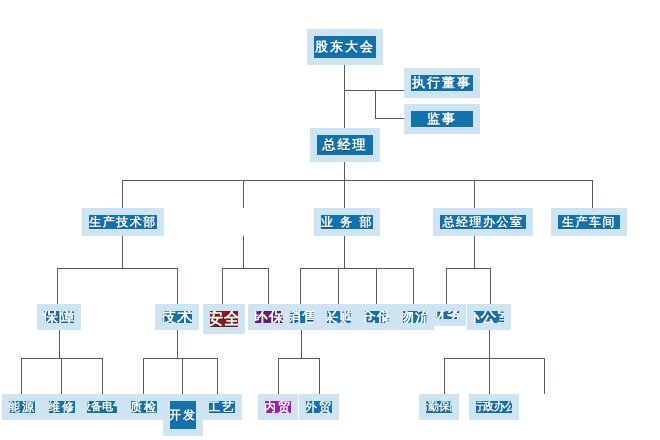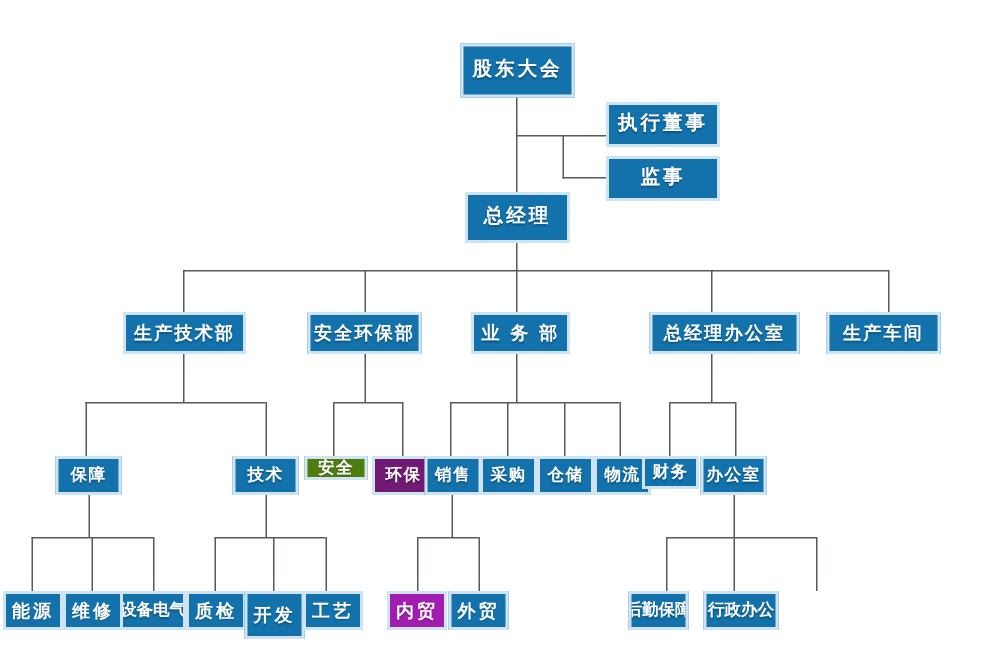--- a/index.html
+++ b/index.html
@@ -12,36 +12,36 @@
     width: 660px;
     height: 440px;
     background: #ffffff;
     font-family: "DejaVu Sans", "Liberation Sans", sans-serif;
     overflow: hidden;
   }
   .node {
     position: absolute;
     box-sizing: border-box;
     background: #1372ab;
-    border: 2px solid #14b8a6;
+    border: 7px solid #14b8a6;
     color: #ffffff;
     display: flex;
     align-items: center;
     justify-content: center;
     text-align: center;
     font-weight: bold;
     line-height: 1.05;
     letter-spacing: 0.5px;
     text-shadow: 0 1px 1px rgba(0,0,0,0.25);
     white-space: nowrap;
     overflow: hidden;
   }
   .node.lvl1 { font-size: 13px; letter-spacing: 2px; }
   .node.lvl2 { font-size: 12px; letter-spacing: 1.5px; }
-  .node.lvl3 { font-size: 11px; letter-spacing: 1px; }
+  .node.lvl3 { font-size: 16px; letter-spacing: 1px; }
   .node.lvl4 { font-size: 12px; letter-spacing: 2px; }
   .node.tight { letter-spacing: 0px; font-size: 11px; }
   .line {
     position: absolute;
     background: #555a5e;
   }
   .line.v { width: 1px; }
   .line.h { height: 1px; }
 </style>
 </head>
@@ -94,37 +94,36 @@
     <div class="line v" style="background: rgb(85, 90, 94); left: 489px; top: 330px; height: 28px;"></div>
     <div class="line h" style="background: rgb(85, 90, 94); left: 444px; top: 358px; width: 100px;"></div>
     <div class="line v" style="background: rgb(85, 90, 94); left: 444px; top: 358px; height: 36px;"></div>
     <div class="line v" style="background: rgb(85, 90, 94); left: 489px; top: 358px; height: 36px;"></div>
     <div class="line v" style="background: rgb(85, 90, 94); left: 544px; top: 358px; height: 36px;"></div>
     <div class="node lvl1" style="left: 307px; top: 29px; width: 76px; height: 36px; background: rgb(19, 114, 171); border-color: rgb(207, 228, 242); color: rgb(255, 255, 255);">股东大会</div>
     <div class="node lvl1" style="left: 404px; top: 68px; width: 76px; height: 30px; background: rgb(19, 114, 171); border-color: rgb(207, 228, 242); color: rgb(255, 255, 255);">执行董事</div>
     <div class="node lvl1" style="left: 404px; top: 104px; width: 76px; height: 30px; background: rgb(19, 114, 171); border-color: rgb(207, 228, 242); color: rgb(255, 255, 255);">监事</div>
     <div class="node lvl1" style="left: 310px; top: 128px; width: 70px; height: 34px; background: rgb(19, 114, 171); border-color: rgb(207, 228, 242); color: rgb(255, 255, 255);">总经理</div>
     <div class="node lvl2" style="left: 82px; top: 208px; width: 82px; height: 28px; background: rgb(19, 114, 171); border-color: rgb(207, 228, 242); color: rgb(255, 255, 255);">生产技术部</div>
-    <div class="node lvl2" style="left: 205px; top: 208px; width: 76px; height: 28px; background: rgb(19, 114, 171); border-color: rgb(207, 228, 242); color: rgb(255, 255, 255);">安全环保部</div>
     <div class="node lvl2" style="left: 314px; top: 208px; width: 66px; height: 28px; background: rgb(19, 114, 171); border-color: rgb(207, 228, 242); color: rgb(255, 255, 255);">业 务 部</div>
     <div class="node lvl2" style="left: 433px; top: 208px; width: 100px; height: 28px; background: rgb(19, 114, 171); border-color: rgb(207, 228, 242); color: rgb(255, 255, 255);">总经理办公室</div>
     <div class="node lvl2" style="left: 551px; top: 208px; width: 76px; height: 28px; background: rgb(19, 114, 171); border-color: rgb(207, 228, 242); color: rgb(255, 255, 255);">生产车间</div>
     <div class="node lvl3" style="left: 37px; top: 304px; width: 44px; height: 26px; background: rgb(19, 114, 171); border-color: rgb(207, 228, 242); color: rgb(255, 255, 255);">保障</div>
     <div class="node lvl3" style="left: 155px; top: 304px; width: 44px; height: 26px; background: rgb(19, 114, 171); border-color: rgb(207, 228, 242); color: rgb(255, 255, 255);">技术</div>
-    <div class="node lvl3" style="left: 203px; top: 304px; width: 42px; height: 16px; background: #4d7c0f; border-color: rgb(207, 228, 242); color: rgb(255, 255, 255);">安全</div>
+    <div class="node lvl3" style="left: 203px; top: 304px; width: 42px; height: 30px; background: #7f1d1d; border-color: rgb(207, 228, 242); color: rgb(255, 255, 255);">安全</div>
     <div class="node lvl3" style="left: 248px; top: 304px; width: 42px; height: 26px; background: #701a75; border-color: rgb(207, 228, 242); color: rgb(255, 255, 255);">环保</div>
     <div class="node lvl3" style="left: 283px; top: 304px; width: 38px; height: 26px; background: rgb(19, 114, 171); border-color: rgb(207, 228, 242); color: rgb(255, 255, 255);">销售</div>
     <div class="node lvl3" style="left: 320px; top: 304px; width: 38px; height: 26px; background: rgb(19, 114, 171); border-color: rgb(207, 228, 242); color: rgb(255, 255, 255);">采购</div>
     <div class="node lvl3" style="left: 358px; top: 304px; width: 38px; height: 26px; background: rgb(19, 114, 171); border-color: rgb(207, 228, 242); color: rgb(255, 255, 255);">仓储</div>
     <div class="node lvl3" style="left: 396px; top: 304px; width: 38px; height: 26px; background: rgb(19, 114, 171); border-color: rgb(207, 228, 242); color: rgb(255, 255, 255);">物流</div>
     <div class="node lvl3" style="left: 428px; top: 304px; width: 38px; height: 22px; background: rgb(19, 114, 171); border-color: rgb(207, 228, 242); color: rgb(255, 255, 255);">财务</div>
     <div class="node lvl3" style="left: 467px; top: 304px; width: 44px; height: 26px; background: rgb(19, 114, 171); border-color: rgb(207, 228, 242); color: rgb(255, 255, 255);">办公室</div>
     <div class="node lvl4" style="left: 2px; top: 394px; width: 40px; height: 26px; background: rgb(19, 114, 171); border-color: rgb(207, 228, 242); color: rgb(255, 255, 255);">能源</div>
     <div class="node lvl4" style="left: 42px; top: 394px; width: 40px; height: 26px; background: rgb(19, 114, 171); border-color: rgb(207, 228, 242); color: rgb(255, 255, 255);">维修</div>
     <div class="node lvl4 tight" style="left: 80px; top: 394px; width: 44px; height: 26px; background: rgb(19, 114, 171); border-color: rgb(207, 228, 242); color: rgb(255, 255, 255);">设备电气</div>
     <div class="node lvl4" style="left: 124px; top: 394px; width: 40px; height: 26px; background: rgb(19, 114, 171); border-color: rgb(207, 228, 242); color: rgb(255, 255, 255);">质检</div>
-    <div class="node lvl4" style="left: 163px; top: 394px; width: 40px; height: 32px; background: rgb(19, 114, 171); border-color: rgb(207, 228, 242); color: rgb(255, 255, 255);">开发</div>
+    <div class="node lvl4" style="left: 163px; top: 394px; width: 40px; height: 42px; background: rgb(19, 114, 171); border-color: rgb(207, 228, 242); color: rgb(255, 255, 255);">开发</div>
     <div class="node lvl4" style="left: 202px; top: 394px; width: 40px; height: 26px; background: rgb(19, 114, 171); border-color: rgb(207, 228, 242); color: rgb(255, 255, 255);">工艺</div>
     <div class="node lvl4" style="left: 258px; top: 394px; width: 40px; height: 26px; background: #a21caf; border-color: rgb(207, 228, 242); color: rgb(255, 255, 255);">内贸</div>
     <div class="node lvl4" style="left: 299px; top: 394px; width: 40px; height: 26px; background: rgb(19, 114, 171); border-color: rgb(207, 228, 242); color: rgb(255, 255, 255); text-align: right;">外贸</div>
     <div class="node lvl4 tight" style="left: 419px; top: 394px; width: 40px; height: 26px; background: rgb(19, 114, 171); border-color: rgb(207, 228, 242); color: rgb(255, 255, 255);">后勤保障</div>
     <div class="node lvl4 tight" style="left: 469px; top: 394px; width: 50px; height: 26px; background: rgb(19, 114, 171); border-color: rgb(207, 228, 242); color: rgb(255, 255, 255);">行政办公</div>
   </div>
 
 </body></html>

